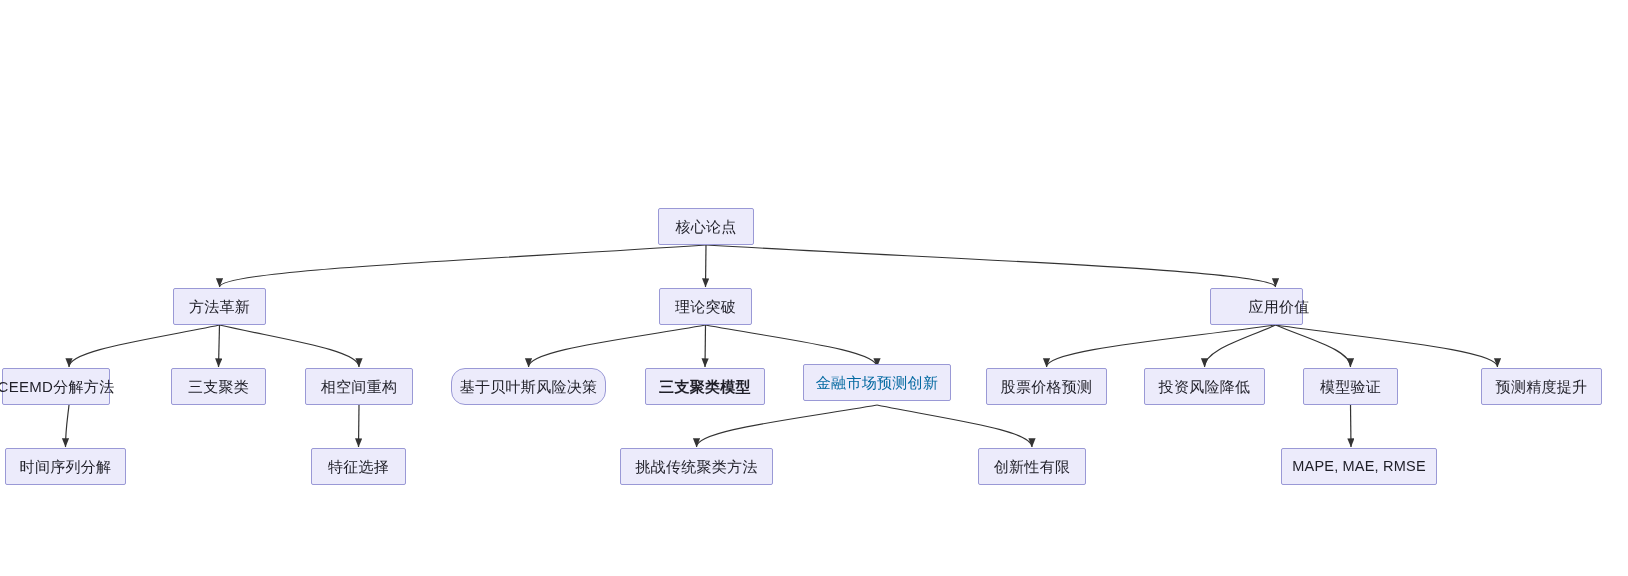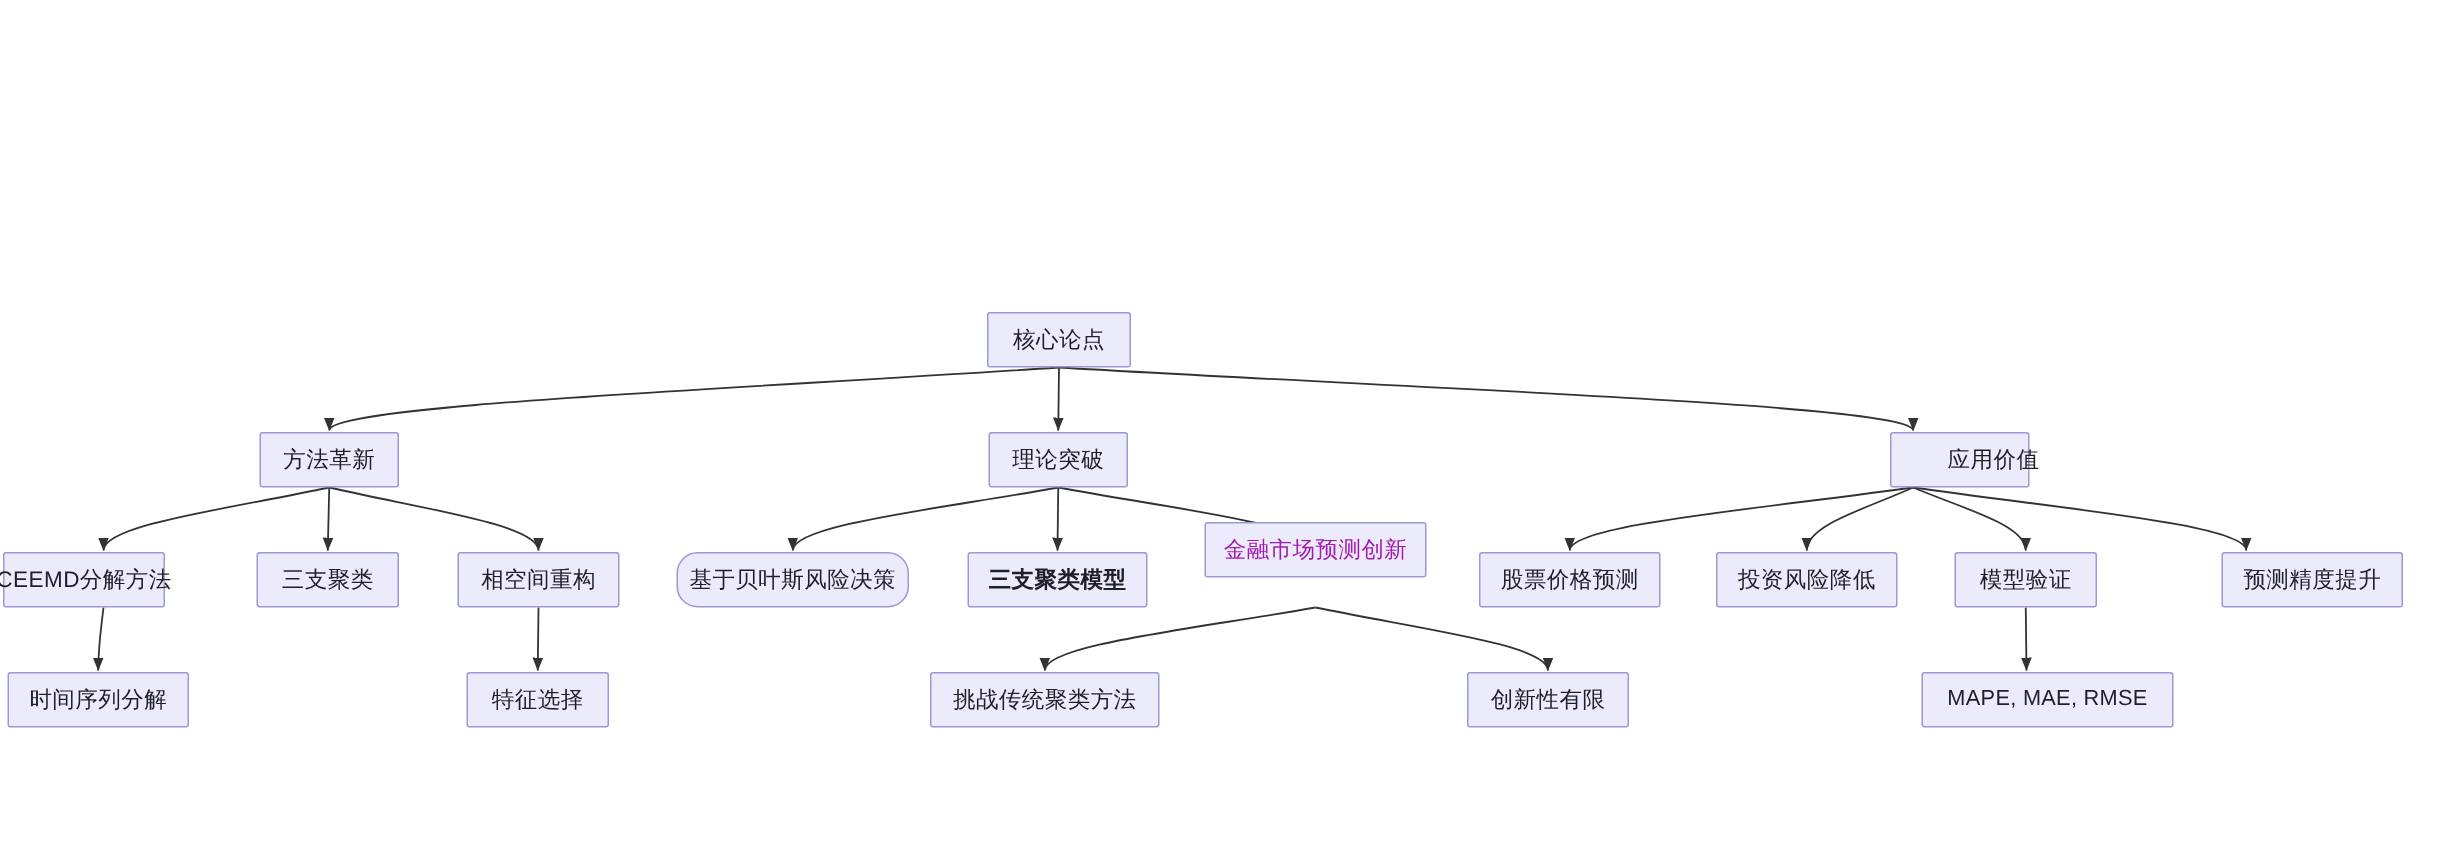--- a/index.html
+++ b/index.html
@@ -79,39 +79,39 @@
   <div id="nodes">
       <div class="node" style="left: 658px; top: 208px; width: 96px; height: 37px; background: rgb(236, 235, 251); border-color: rgb(154, 153, 214); color: rgb(31, 31, 40);">
         <span>核心论点</span>
       </div>
       <div class="node" style="left: 173px; top: 288px; width: 93px; height: 37px; background: rgb(236, 235, 251); border-color: rgb(154, 153, 214); color: rgb(31, 31, 40);">
         <span>方法革新</span>
       </div>
       <div class="node" style="left: 659px; top: 288px; width: 93px; height: 37px; background: rgb(236, 235, 251); border-color: rgb(154, 153, 214); color: rgb(31, 31, 40);">
         <span>理论突破</span>
       </div>
-      <div class="node" style="left: 1260px; top: 288px; width: 93px; height: 37px; background: rgb(236, 235, 251); border-color: rgb(154, 153, 214); color: rgb(31, 31, 40); padding-left: 45px;">
+      <div class="node" style="left: 1210px; top: 288px; width: 93px; height: 37px; background: rgb(236, 235, 251); border-color: rgb(154, 153, 214); color: rgb(31, 31, 40); padding-left: 45px;">
         <span>应用价值</span>
       </div>
       <div class="node" style="left: 2px; top: 368px; width: 108px; height: 37px; background: rgb(236, 235, 251); border-color: rgb(154, 153, 214); color: rgb(31, 31, 40);">
         <span>CEEMD分解方法</span>
       </div>
       <div class="node" style="left: 171px; top: 368px; width: 95px; height: 37px; background: rgb(236, 235, 251); border-color: rgb(154, 153, 214); color: rgb(31, 31, 40);">
         <span>三支聚类</span>
       </div>
       <div class="node" style="left: 305px; top: 368px; width: 108px; height: 37px; background: rgb(236, 235, 251); border-color: rgb(154, 153, 214); color: rgb(31, 31, 40);">
         <span>相空间重构</span>
       </div>
       <div class="node" style="left: 451px; top: 368px; width: 155px; height: 37px; background: rgb(236, 235, 251); border-color: rgb(154, 153, 214); color: rgb(31, 31, 40); border-radius: 14px;">
         <span>基于贝叶斯风险决策</span>
       </div>
       <div class="node" style="left: 645px; top: 368px; width: 120px; height: 37px; background: rgb(236, 235, 251); border-color: rgb(154, 153, 214); color: rgb(31, 31, 40); font-weight: bold;">
         <span>三支聚类模型</span>
       </div>
-      <div class="node" style="left: 803px; top: 348px; width: 148px; height: 37px; background: rgb(236, 235, 251); border-color: rgb(154, 153, 214); color: #a21caf;">
+      <div class="node" style="left: 803px; top: 364px; width: 148px; height: 37px; background: rgb(236, 235, 251); border-color: rgb(154, 153, 214); color: #0369a1;">
         <span>金融市场预测创新</span>
       </div>
       <div class="node" style="left: 986px; top: 368px; width: 121px; height: 37px; background: rgb(236, 235, 251); border-color: rgb(154, 153, 214); color: rgb(31, 31, 40);">
         <span>股票价格预测</span>
       </div>
       <div class="node" style="left: 1144px; top: 368px; width: 121px; height: 37px; background: rgb(236, 235, 251); border-color: rgb(154, 153, 214); color: rgb(31, 31, 40);">
         <span>投资风险降低</span>
       </div>
       <div class="node" style="left: 1303px; top: 368px; width: 95px; height: 37px; background: rgb(236, 235, 251); border-color: rgb(154, 153, 214); color: rgb(31, 31, 40);">
         <span>模型验证</span>
@@ -124,17 +124,17 @@
       </div>
       <div class="node" style="left: 311px; top: 448px; width: 95px; height: 37px; background: rgb(236, 235, 251); border-color: rgb(154, 153, 214); color: rgb(31, 31, 40);">
         <span>特征选择</span>
       </div>
       <div class="node" style="left: 620px; top: 448px; width: 153px; height: 37px; background: rgb(236, 235, 251); border-color: rgb(154, 153, 214); color: rgb(31, 31, 40);">
         <span>挑战传统聚类方法</span>
       </div>
       <div class="node" style="left: 978px; top: 448px; width: 108px; height: 37px; background: rgb(236, 235, 251); border-color: rgb(154, 153, 214); color: rgb(31, 31, 40);">
         <span>创新性有限</span>
       </div>
-      <div class="node latin" style="left: 1281px; top: 448px; width: 168px; height: 37px; background: rgb(236, 235, 251); border-color: rgb(154, 153, 214); color: rgb(31, 31, 40);">
+      <div class="node latin" style="left: 1281px; top: 448px; width: 156px; height: 37px; background: rgb(236, 235, 251); border-color: rgb(154, 153, 214); color: rgb(31, 31, 40);">
         <span>MAPE, MAE, RMSE</span>
       </div>
     </div>
 </div>
 
 </body></html>

